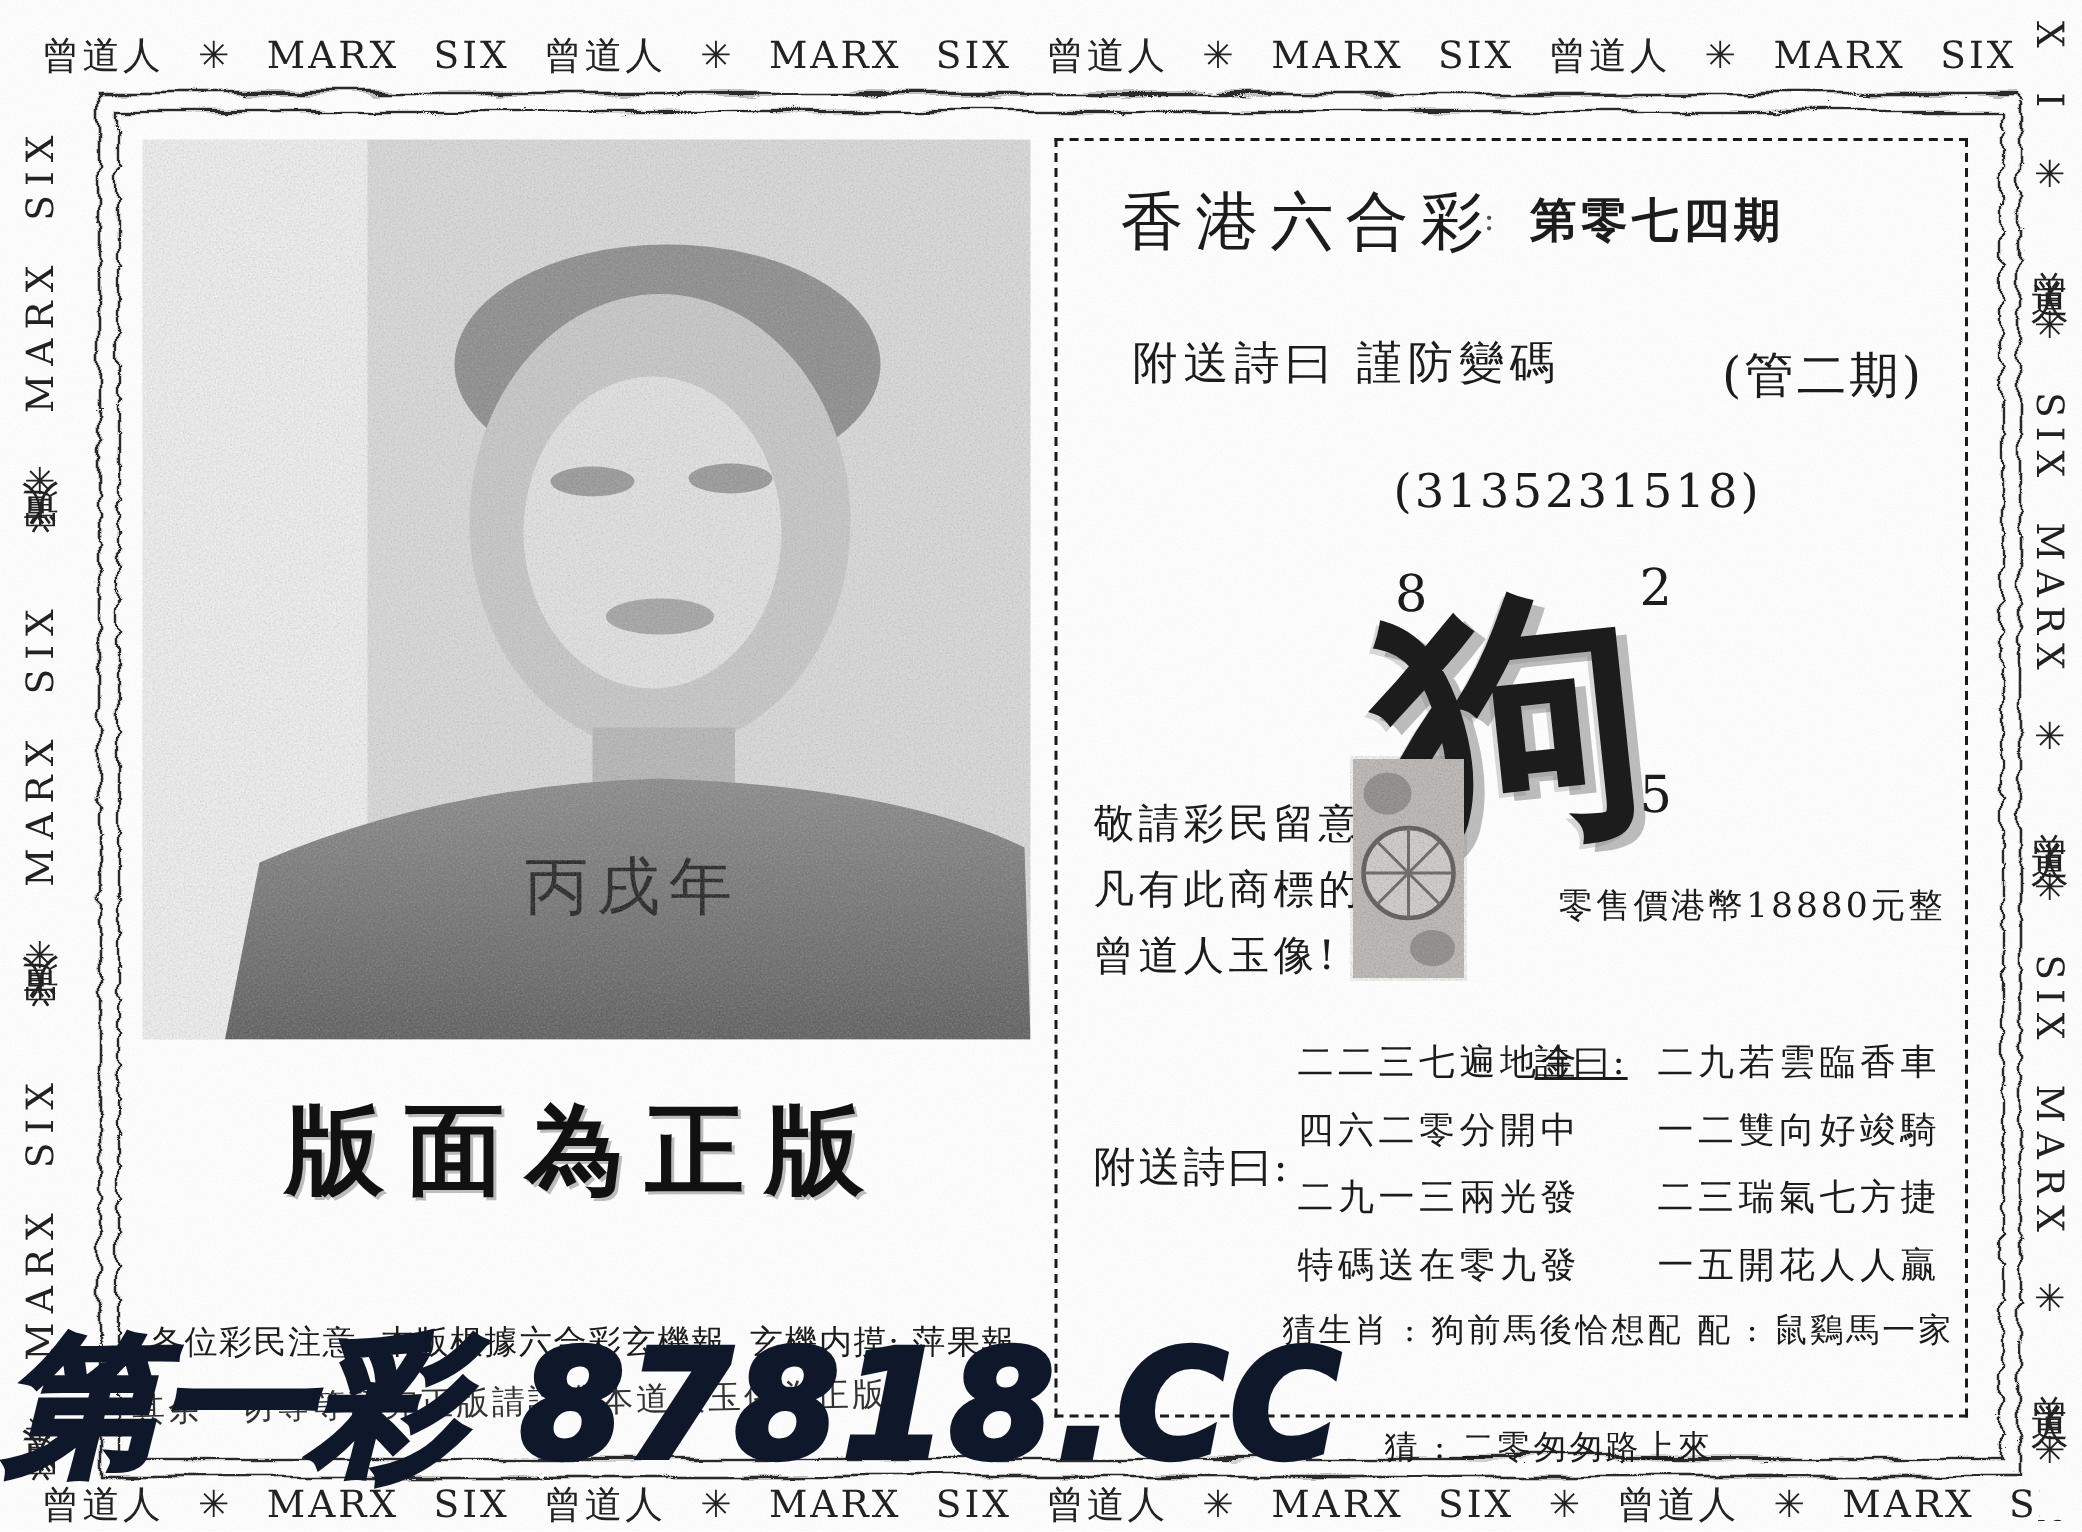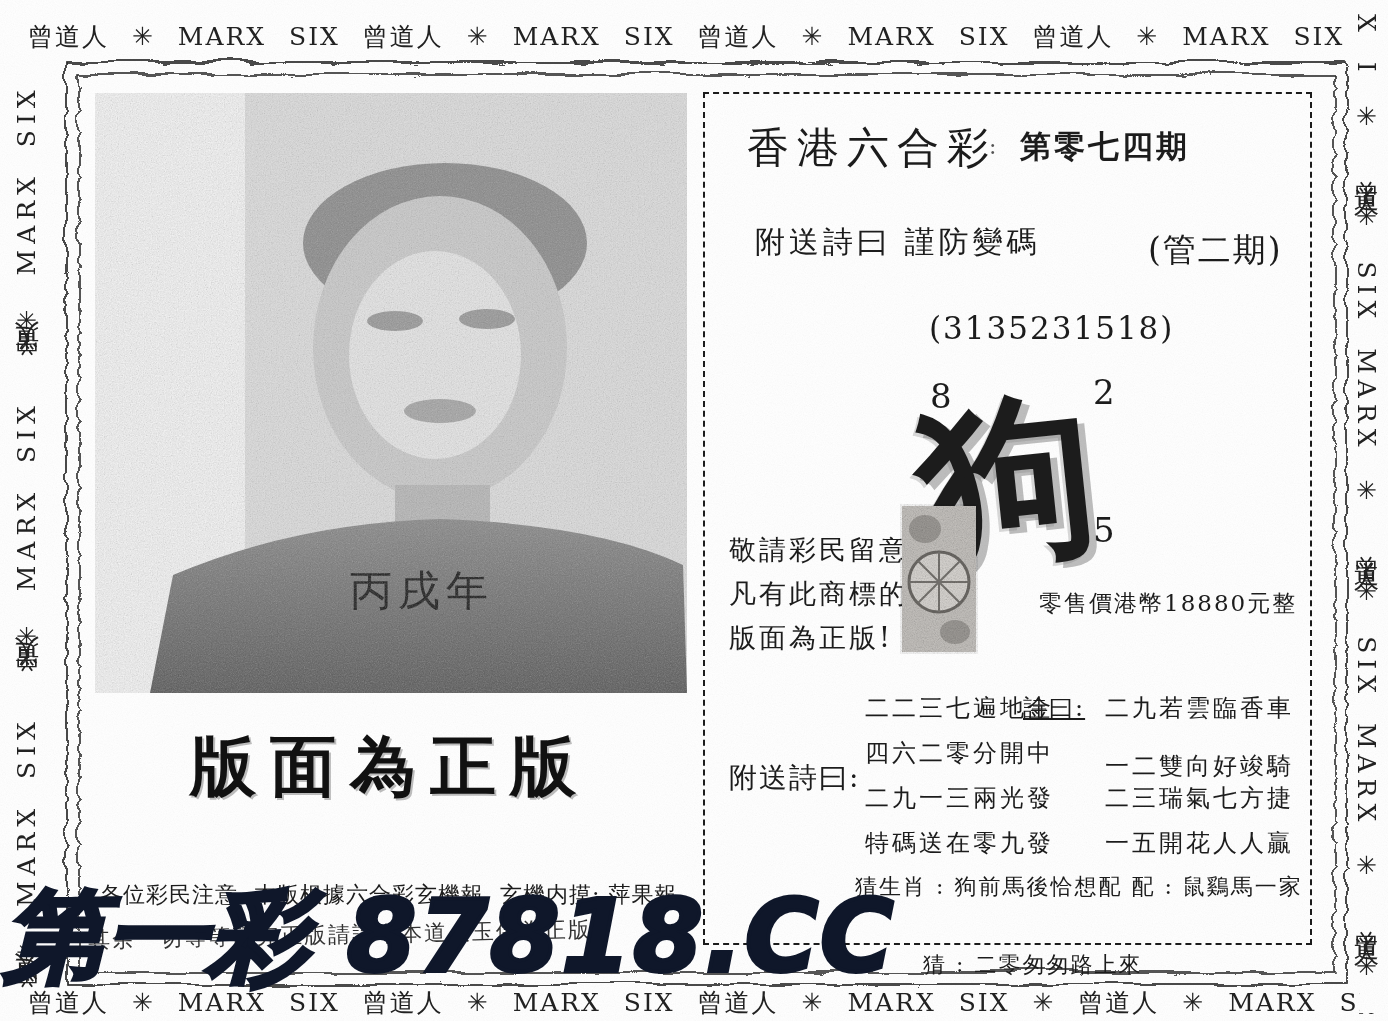--- a/index.html
+++ b/index.html
@@ -50,21 +50,21 @@
   .p-zodiac{left:186px;top:266px;width:230px;height:240px;font-size:178px;line-height:240px;
             text-align:center;font-weight:bold;transform:rotate(-6deg);
             text-shadow:7px 6px 0 rgba(125,125,125,.5),-3px 3px 0 rgba(150,150,150,.35);}
   .p-auth{left:24px;top:418px;font-size:27px;line-height:44px;letter-spacing:3px;white-space:normal;width:180px;margin-top:16px;}
   .p-stamp{left:195px;top:410px;width:78px;height:150px;}
   .p-price{left:334px;top:494px;font-size:23px;letter-spacing:2px;}
   .p-gift-label{left:24px;top:631px;font-size:28px;letter-spacing:2px;margin-top:34px;}
   .p-poem-label{left:318px;top:598px;font-size:24px;letter-spacing:2px;text-decoration:underline;}
   .poem-line{font-size:24px;letter-spacing:3px;}
   .gl0{left:160px;top:598px;} .gl1{left:160px;top:643px;} .gl2{left:160px;top:688px;} .gl3{left:160px;top:733px;}
-  .pl0{left:400px;top:598px;} .pl1{left:400px;top:643px;margin-top:13px;} .pl2{left:400px;top:688px;} .pl3{left:400px;top:733px;}
+  .pl0{left:400px;top:598px;} .pl1{left:400px;top:643px;} .pl2{left:400px;top:688px;} .pl3{left:400px;top:733px;}
   .p-guess-zodiac{left:150px;top:778px;font-size:22px;letter-spacing:2px;}
   .p-guess{left:218px;top:856px;font-size:22px;letter-spacing:2px;}
 
   
   .watermark{position:absolute;left:4px;top:884px;z-index:50;font-size:100px;font-weight:bold;
              font-family:"DejaVu Sans","Liberation Sans",sans-serif;
              letter-spacing:2px;white-space:nowrap;line-height:1.05;
              -webkit-text-stroke:4px currentColor;}
 
   
@@ -137,21 +137,21 @@
 
   <div class="p-num p-num-tl">8</div>
   <div class="p-num p-num-tr">2</div>
   <div class="p-num p-num-bl">1</div>
   <div class="p-num p-num-br">5</div>
   <div class="p-zodiac">狗</div>
 
   <div class="p-auth">
     <span style="position:static;display:block">敬請彩民留意</span>
     <span style="position:static;display:block">凡有此商標的</span>
-    <span style="position:static;display:block">版面為正版!</span>
+    <span style="position:static;display:block">曾道人玉像!</span>
   </div>
 
   <svg class="p-stamp" viewBox="0 0 78 150">
     <rect x="2" y="2" width="74" height="146" fill="#c9c6c2"></rect>
     <circle cx="39" cy="78" r="30" fill="#dddad6" stroke="#6f6c68" stroke-width="3"></circle>
     <path d="M39,48 V108 M9,78 H69 M18,57 L60,99 M60,57 L18,99" stroke="#7a7773" stroke-width="2"></path>
     <ellipse cx="25" cy="25" rx="16" ry="14" fill="#a09d99"></ellipse>
     <ellipse cx="55" cy="128" rx="15" ry="12" fill="#a09d99"></ellipse>
     <rect x="2" y="2" width="74" height="146" filter="url(#pageNoise)" opacity="0.55" style="mix-blend-mode:multiply"></rect>
   </svg>

